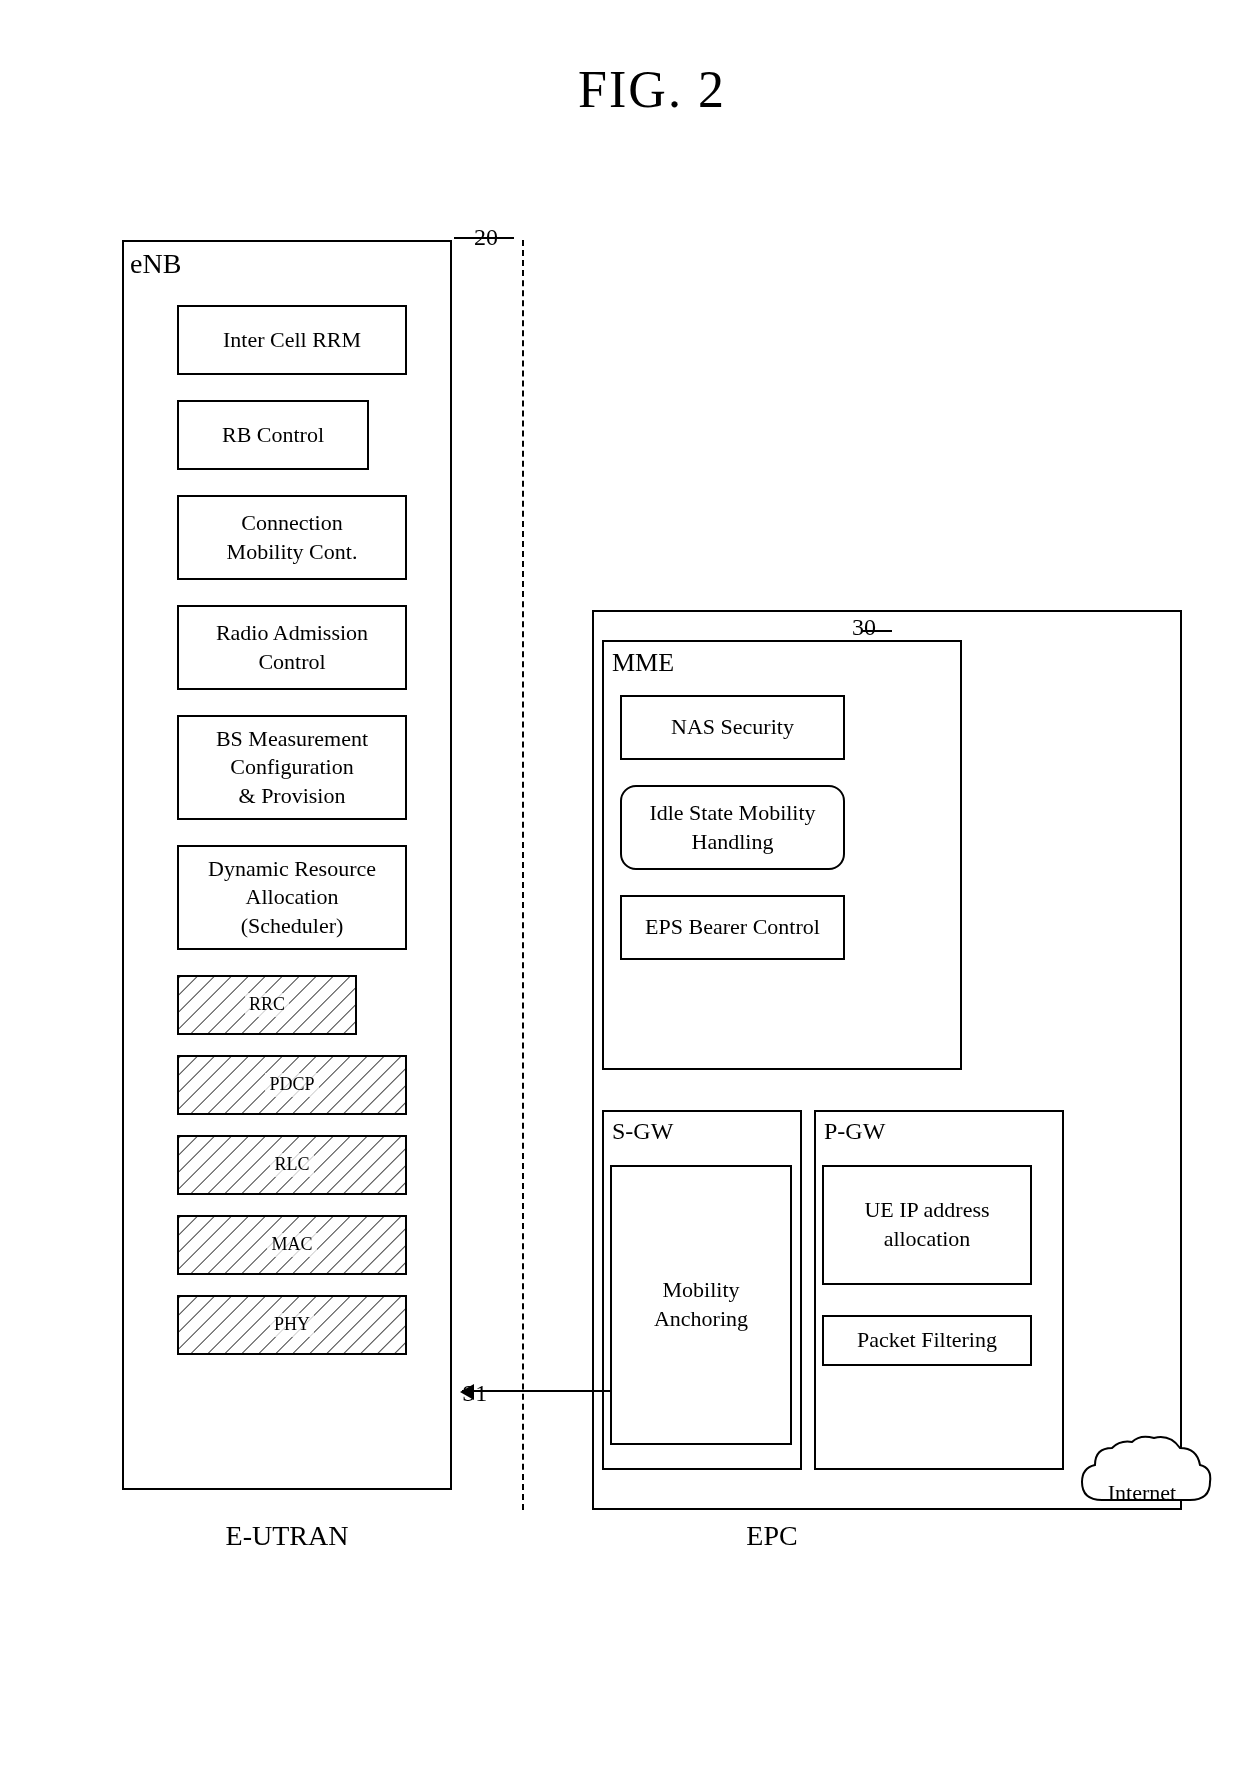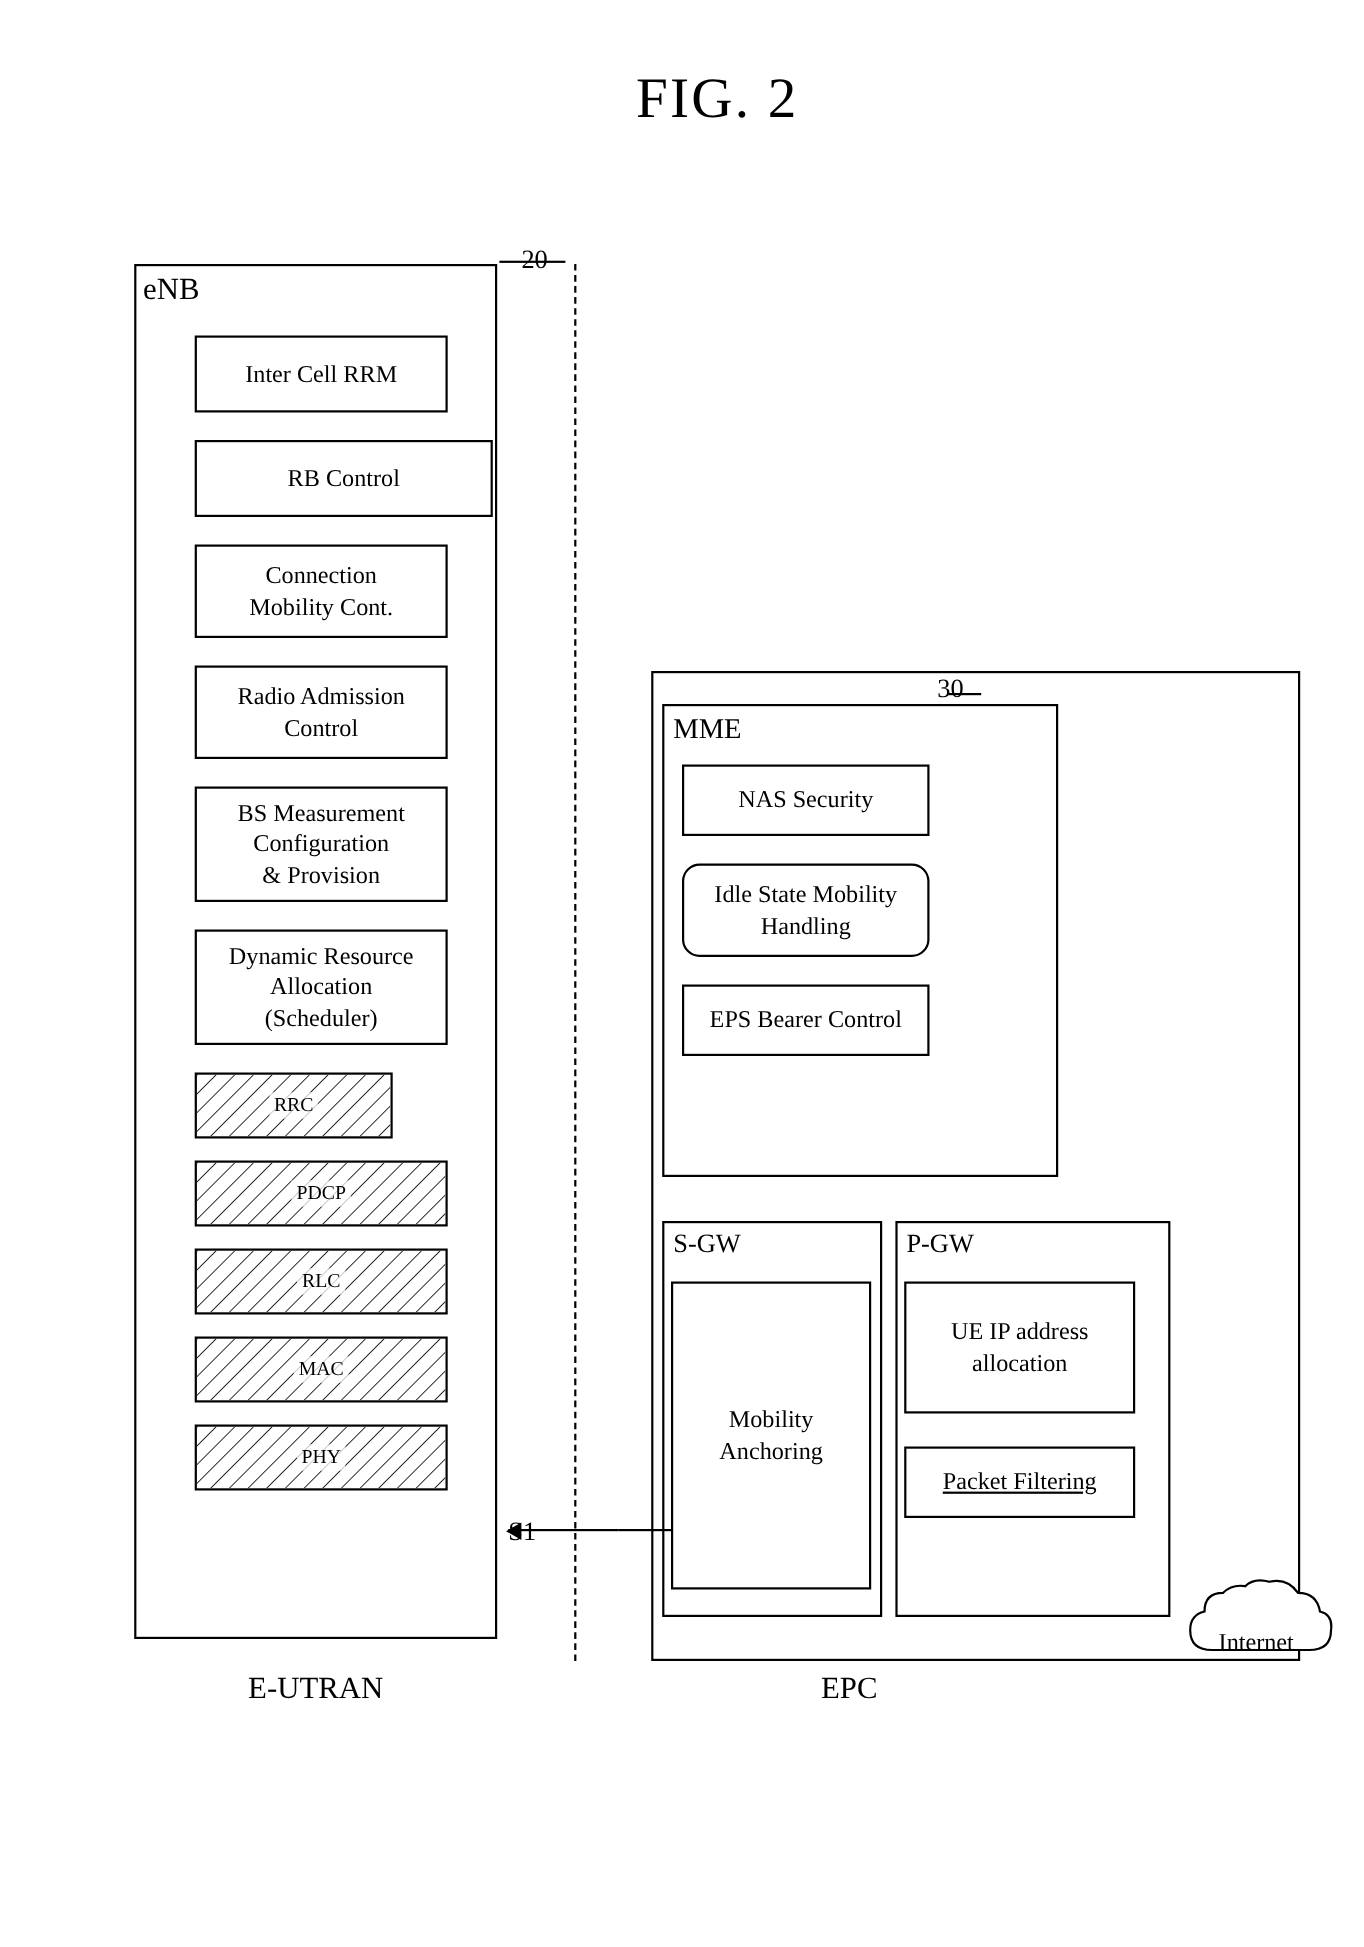--- a/index.html
+++ b/index.html
@@ -132,21 +132,21 @@
 
     <div class="enb-outer"></div>
     <div class="enb-label">eNB</div>
 
     <div class="ref-line-20"></div>
     <div class="ref-20">20</div>
 
     <div class="box" style="top:145px;left:85px;width:230px;height:70px;">
       <span>Inter Cell RRM</span>
     </div>
-    <div class="box" style="top:240px;left:85px;width:271px;height:70px;">
+    <div class="box" style="top:240px;left:85px;width:192px;height:70px;">
       <span>RB Control</span>
     </div>
     <div class="box" style="top:335px;left:85px;width:230px;height:85px;">
       <span>Connection<br>Mobility Cont.</span>
     </div>
     <div class="box" style="top:445px;left:85px;width:230px;height:85px;">
       <span>Radio Admission<br>Control</span>
     </div>
     <div class="box" style="top:555px;left:85px;width:230px;height:105px;">
       <span>BS Measurement<br>Configuration<br>&amp; Provision</span>
@@ -251,21 +251,21 @@
     <div class="box" style="top:1005px;left:518px;width:182px;height:280px;">
       <span>Mobility<br>Anchoring</span>
     </div>
 
     <div style="position:absolute;top:950px;left:722px;width:250px;height:360px;border:2px solid #000;"></div>
     <div style="position:absolute;top:958px;left:732px;font-size:24px;">P-GW</div>
 
     <div class="box" style="top:1005px;left:730px;width:210px;height:120px;">
       <span>UE IP address<br>allocation</span>
     </div>
-    <div class="box" style="top:1155px;left:730px;width:210px;height:65px;text-decoration:underline;">
+    <div class="box" style="top:1155px;left:730px;width:210px;height:51px;">
       <span>Packet Filtering</span>
     </div>
 
     <svg style="position:absolute;top:1270px;left:970px;width:160px;height:100px;" viewBox="0 0 160 100" xmlns="http://www.w3.org/2000/svg">
       <path d="M40,70 Q20,70 20,52 Q20,38 33,35 Q33,18 50,18 Q58,10 70,12 Q78,4 92,8 Q108,4 118,18 Q135,18 138,35 Q150,38 148,52 Q148,70 128,70 Z" fill="white" stroke="#000" stroke-width="2"></path>
     </svg>
     <div style="position:absolute;top:1320px;left:975px;width:150px;text-align:center;font-size:22px;">Internet</div>
 
     <div style="position:absolute;top:1360px;left:30px;width:330px;text-align:center;font-size:28px;">E-UTRAN</div>
 

